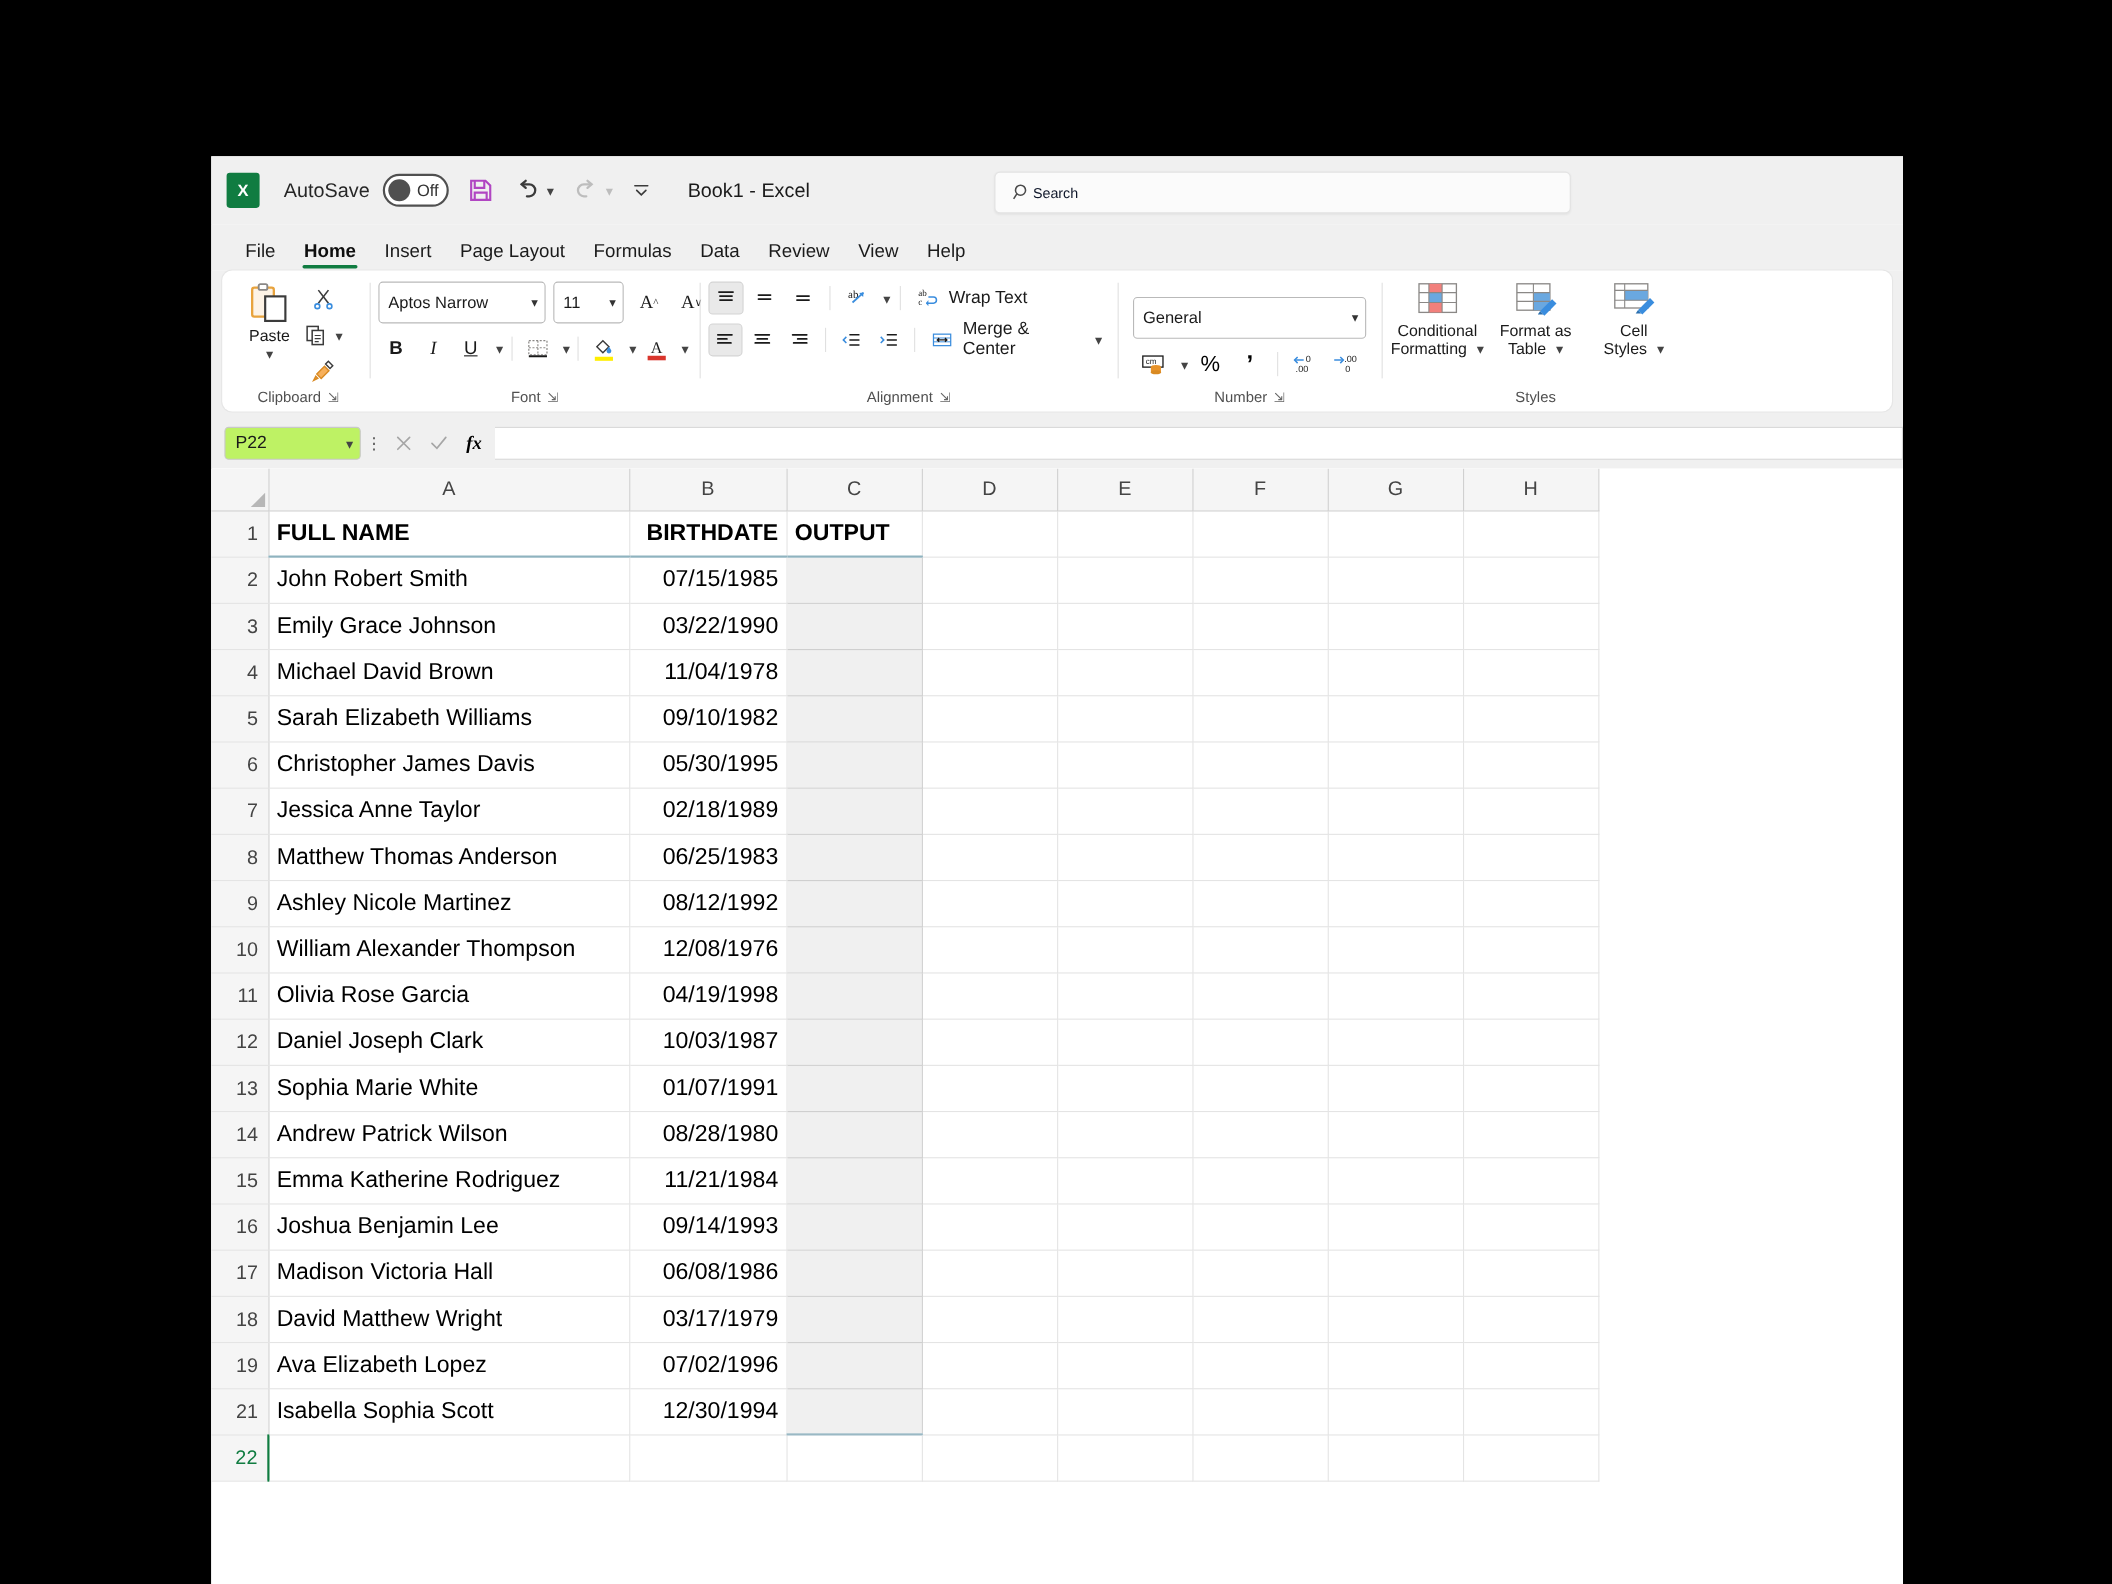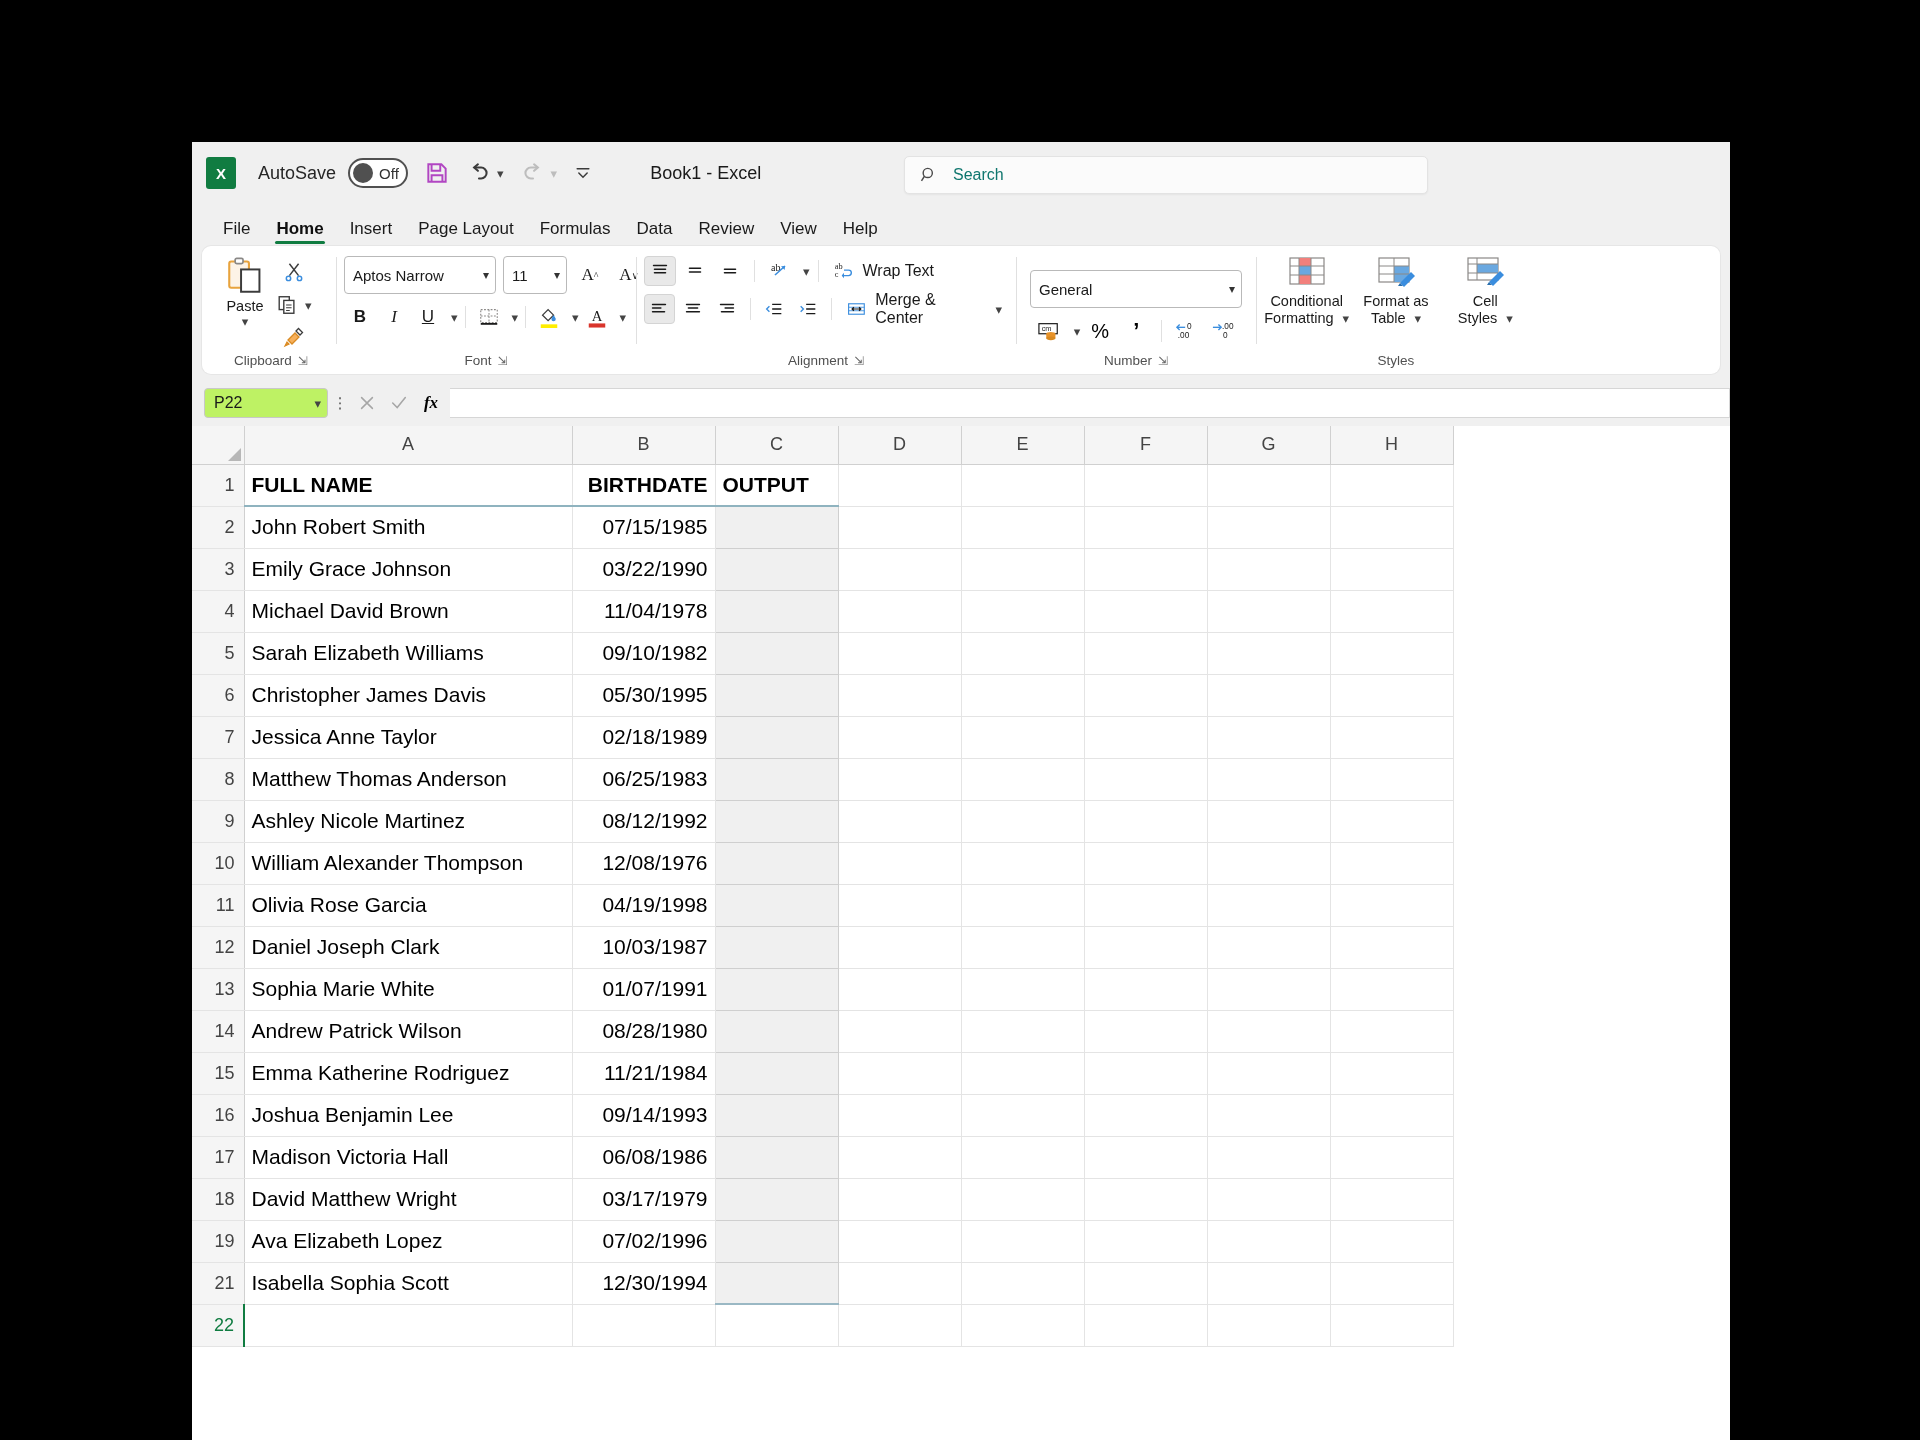--- a/index.html
+++ b/index.html
@@ -39,30 +39,30 @@
   .autosave-label { font-size: 18px; color: #262626; margin-left: 22px; }
   .toggle {
     margin-left: 12px; width: 60px; height: 30px; border-radius: 16px;
     border: 2px solid #505050; background: #ffffff;
     display: flex; align-items: center; padding: 0 3px; position: relative;
   }
   .toggle .knob { width: 20px; height: 20px; border-radius: 50%; background: #505050; }
   .toggle .off { font-size: 15px; color: #333; margin-left: 6px; }
   .tb-icon { margin-left: 16px; display:flex; align-items:center; justify-content:center; }
   .chev { font-size: 13px; color: #444; margin-left: 5px; }
-  .doc-title { margin-left: 57px; font-size: 18px; color: #1a1a1a; }
+  .doc-title { margin-left: 32px; font-size: 18px; color: #1a1a1a; }
 
   .searchbox {
     position: absolute; left: 712px; top: 14px;
     width: 524px; height: 38px; background: #fbfbfb;
     border: 1px solid #e3e3e3; border-radius: 5px;
     display: flex; align-items: center; padding: 0 14px;
     box-shadow: 0 1px 2px rgba(0,0,0,.05);
   }
-  .searchbox .ph { font-size: 16px; color: #0f766e; margin-left: 14px; }
+  .searchbox .ph { font-size: 13px; color: #0f172a; }
 
   
   .tabsrow {
     height: 42px; background: #f0f0f0; display: flex; align-items: flex-end;
     padding-left: 18px; flex: none;
   }
   .tab {
     font-size: 17px; color: #1a1a1a; padding: 0 13px 9px 13px;
     position: relative; line-height: 1;
   }

